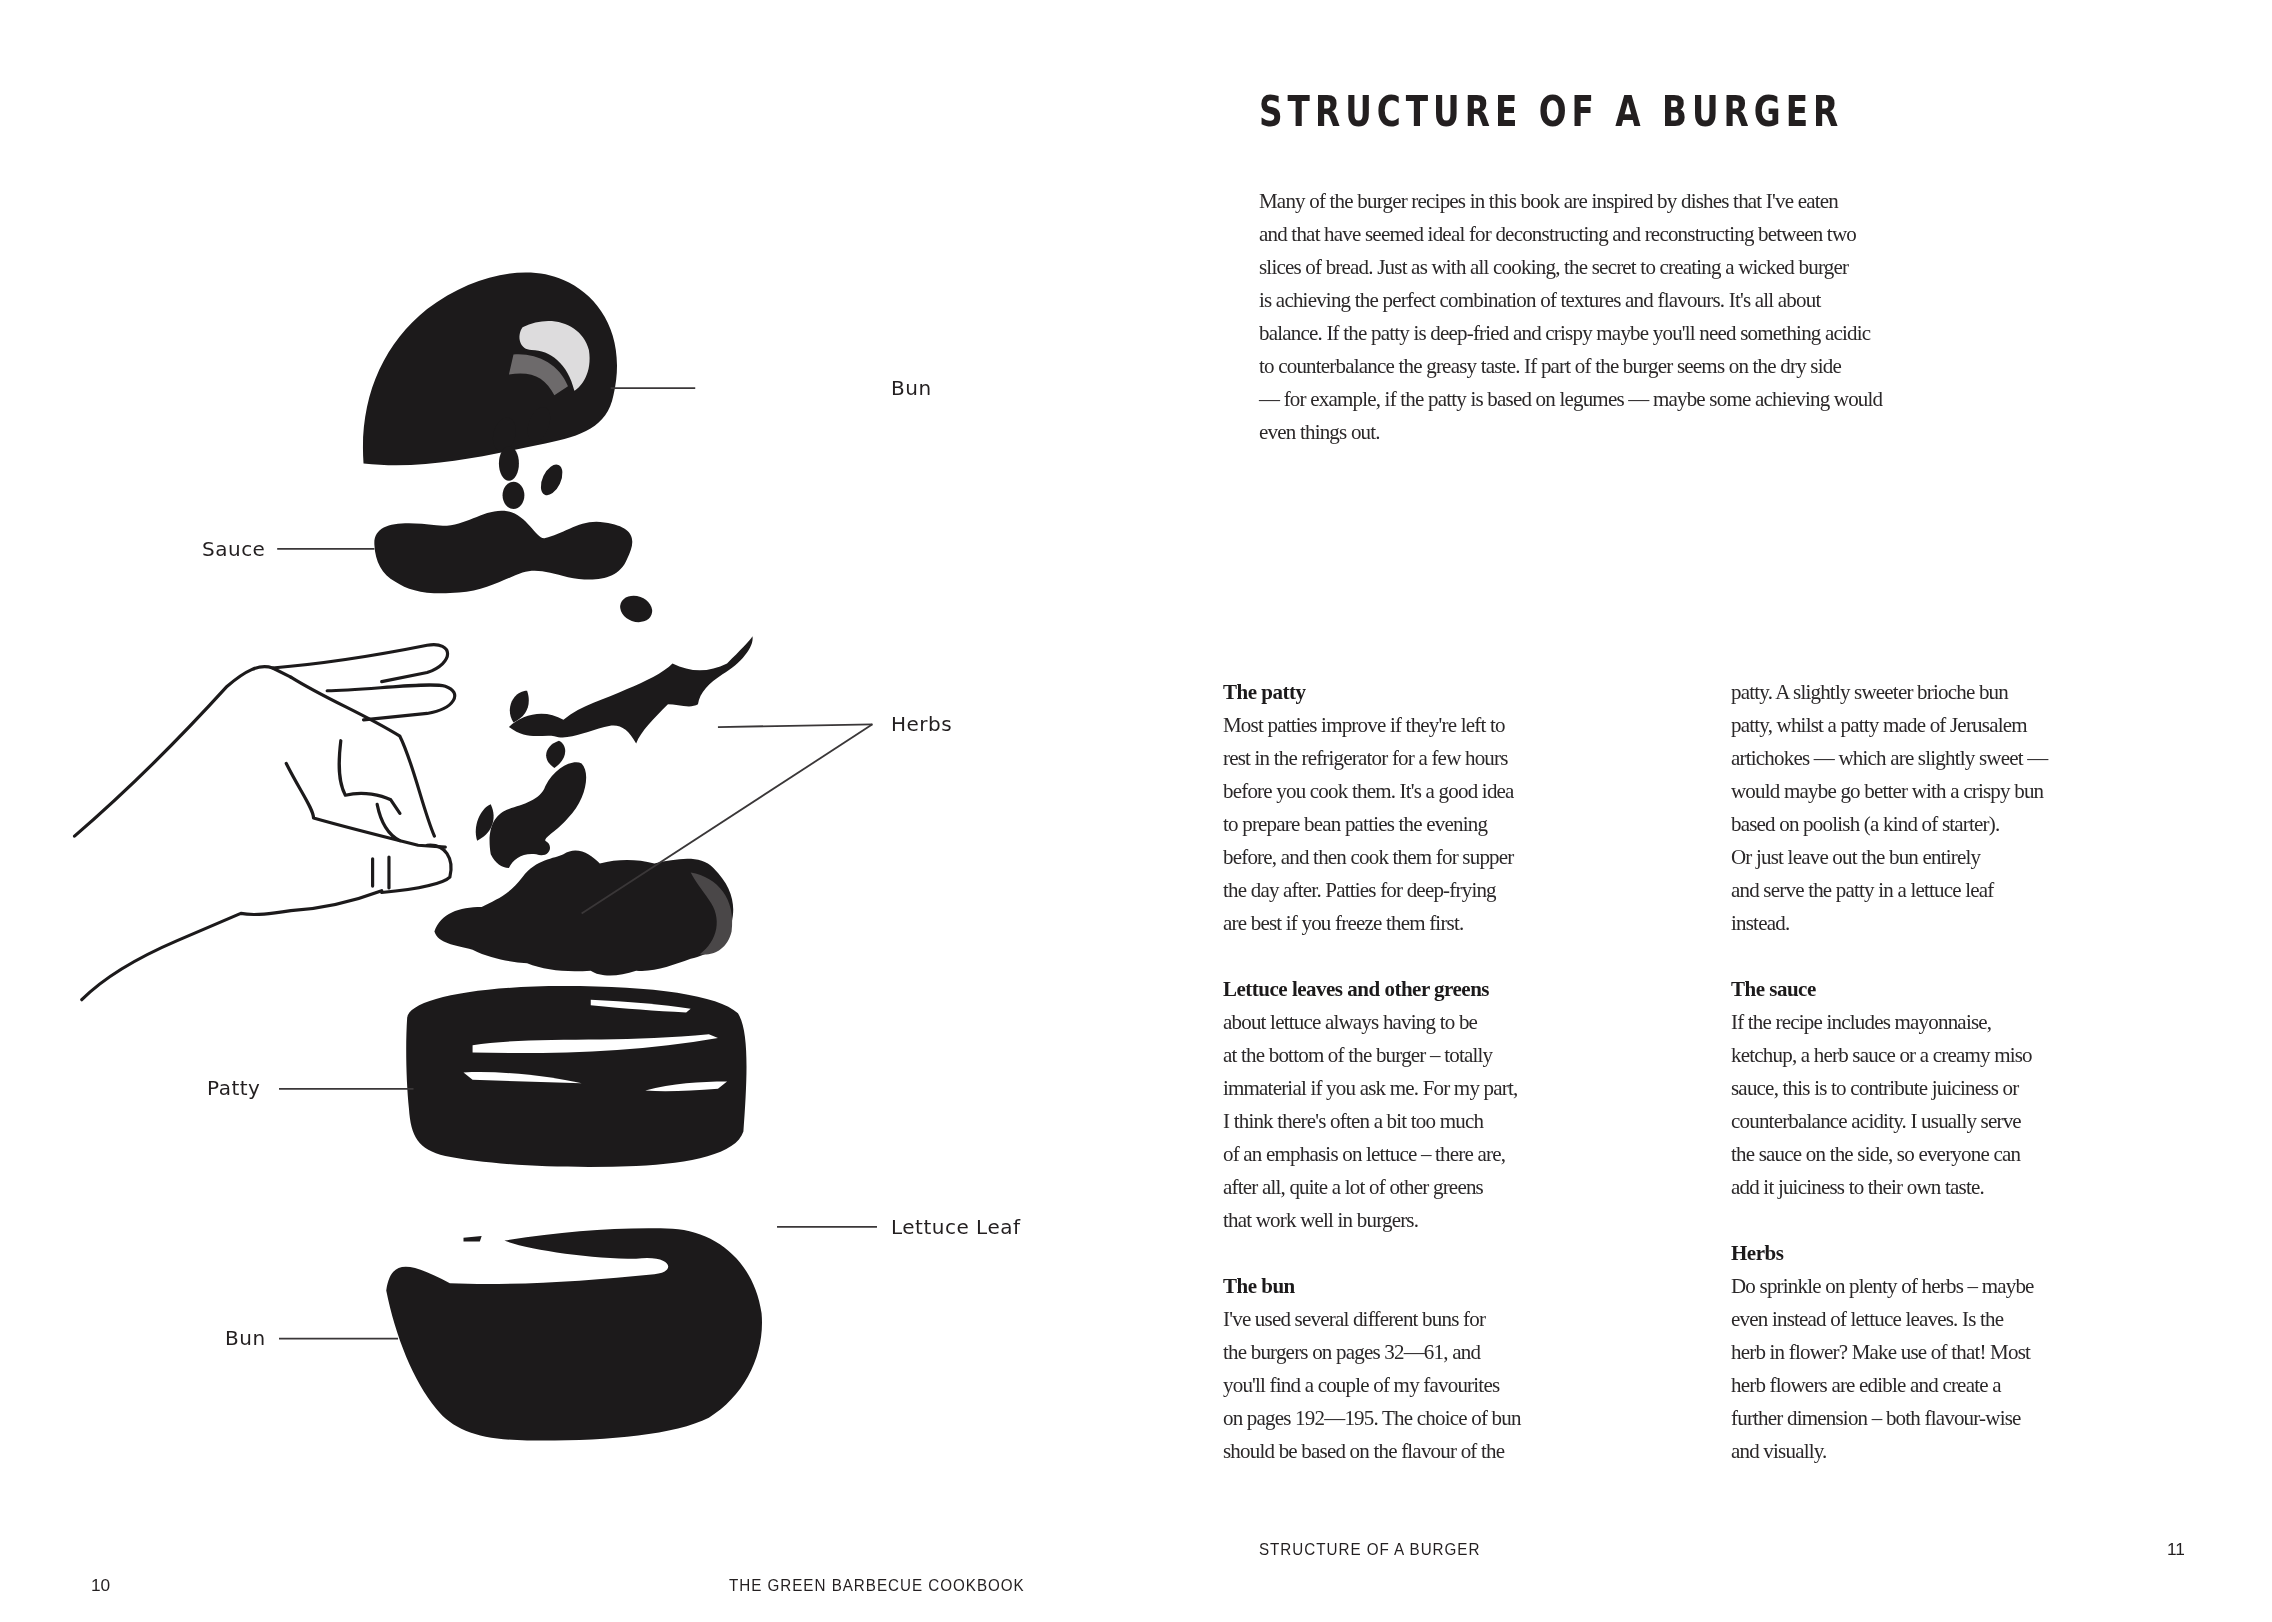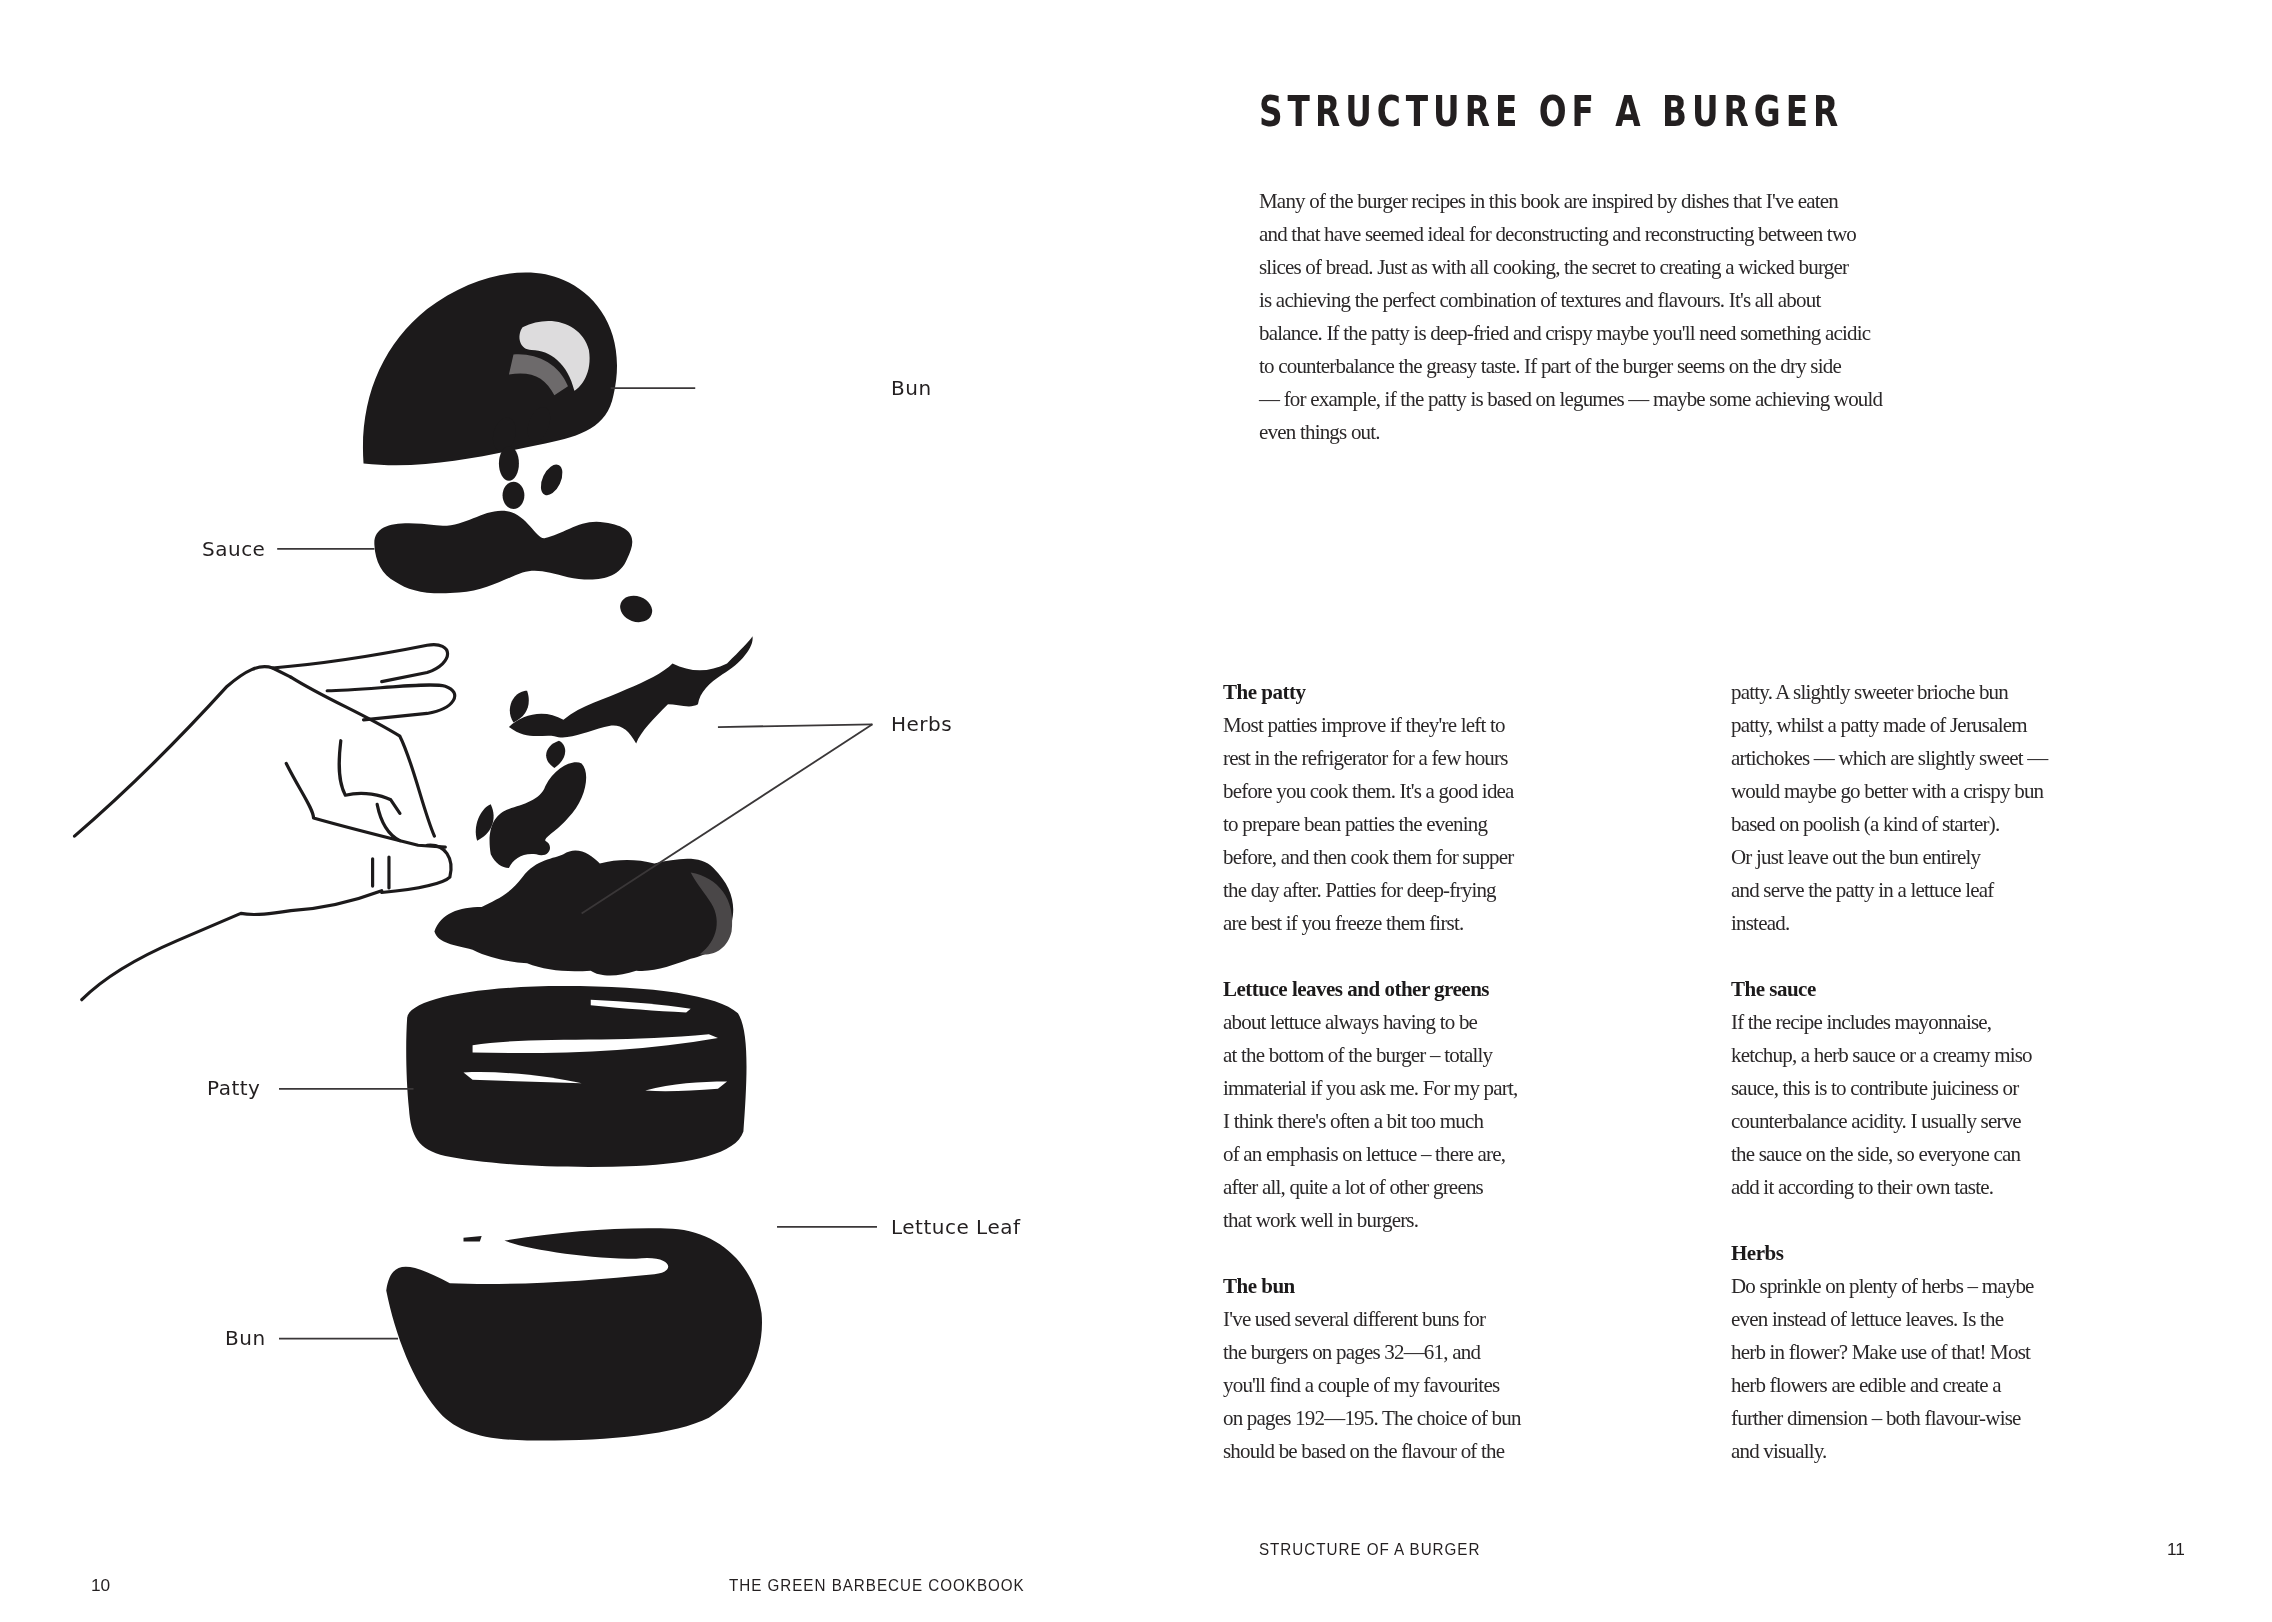--- a/index.html
+++ b/index.html
@@ -169,21 +169,21 @@
   <span class="ln">Or just leave out the bun entirely</span>
   <span class="ln">and serve the patty in a lettuce leaf</span>
   <span class="ln">instead.</span>
   <span class="ln"></span>
   <span class="ln hd">The sauce</span>
   <span class="ln">If the recipe includes mayonnaise,</span>
   <span class="ln">ketchup, a herb sauce or a creamy miso</span>
   <span class="ln">sauce, this is to contribute juiciness or</span>
   <span class="ln">counterbalance acidity. I usually serve</span>
   <span class="ln">the sauce on the side, so everyone can</span>
-  <span class="ln">add it according to their own taste.</span>
+  <span class="ln">add it juiciness to their own taste.</span>
   <span class="ln"></span>
   <span class="ln hd">Herbs</span>
   <span class="ln">Do sprinkle on plenty of herbs – maybe</span>
   <span class="ln">even instead of lettuce leaves. Is the</span>
   <span class="ln">herb in flower? Make use of that! Most</span>
   <span class="ln">herb flowers are edible and create a</span>
   <span class="ln">further dimension – both flavour-wise</span>
   <span class="ln">and visually.</span>
 </div>
 

